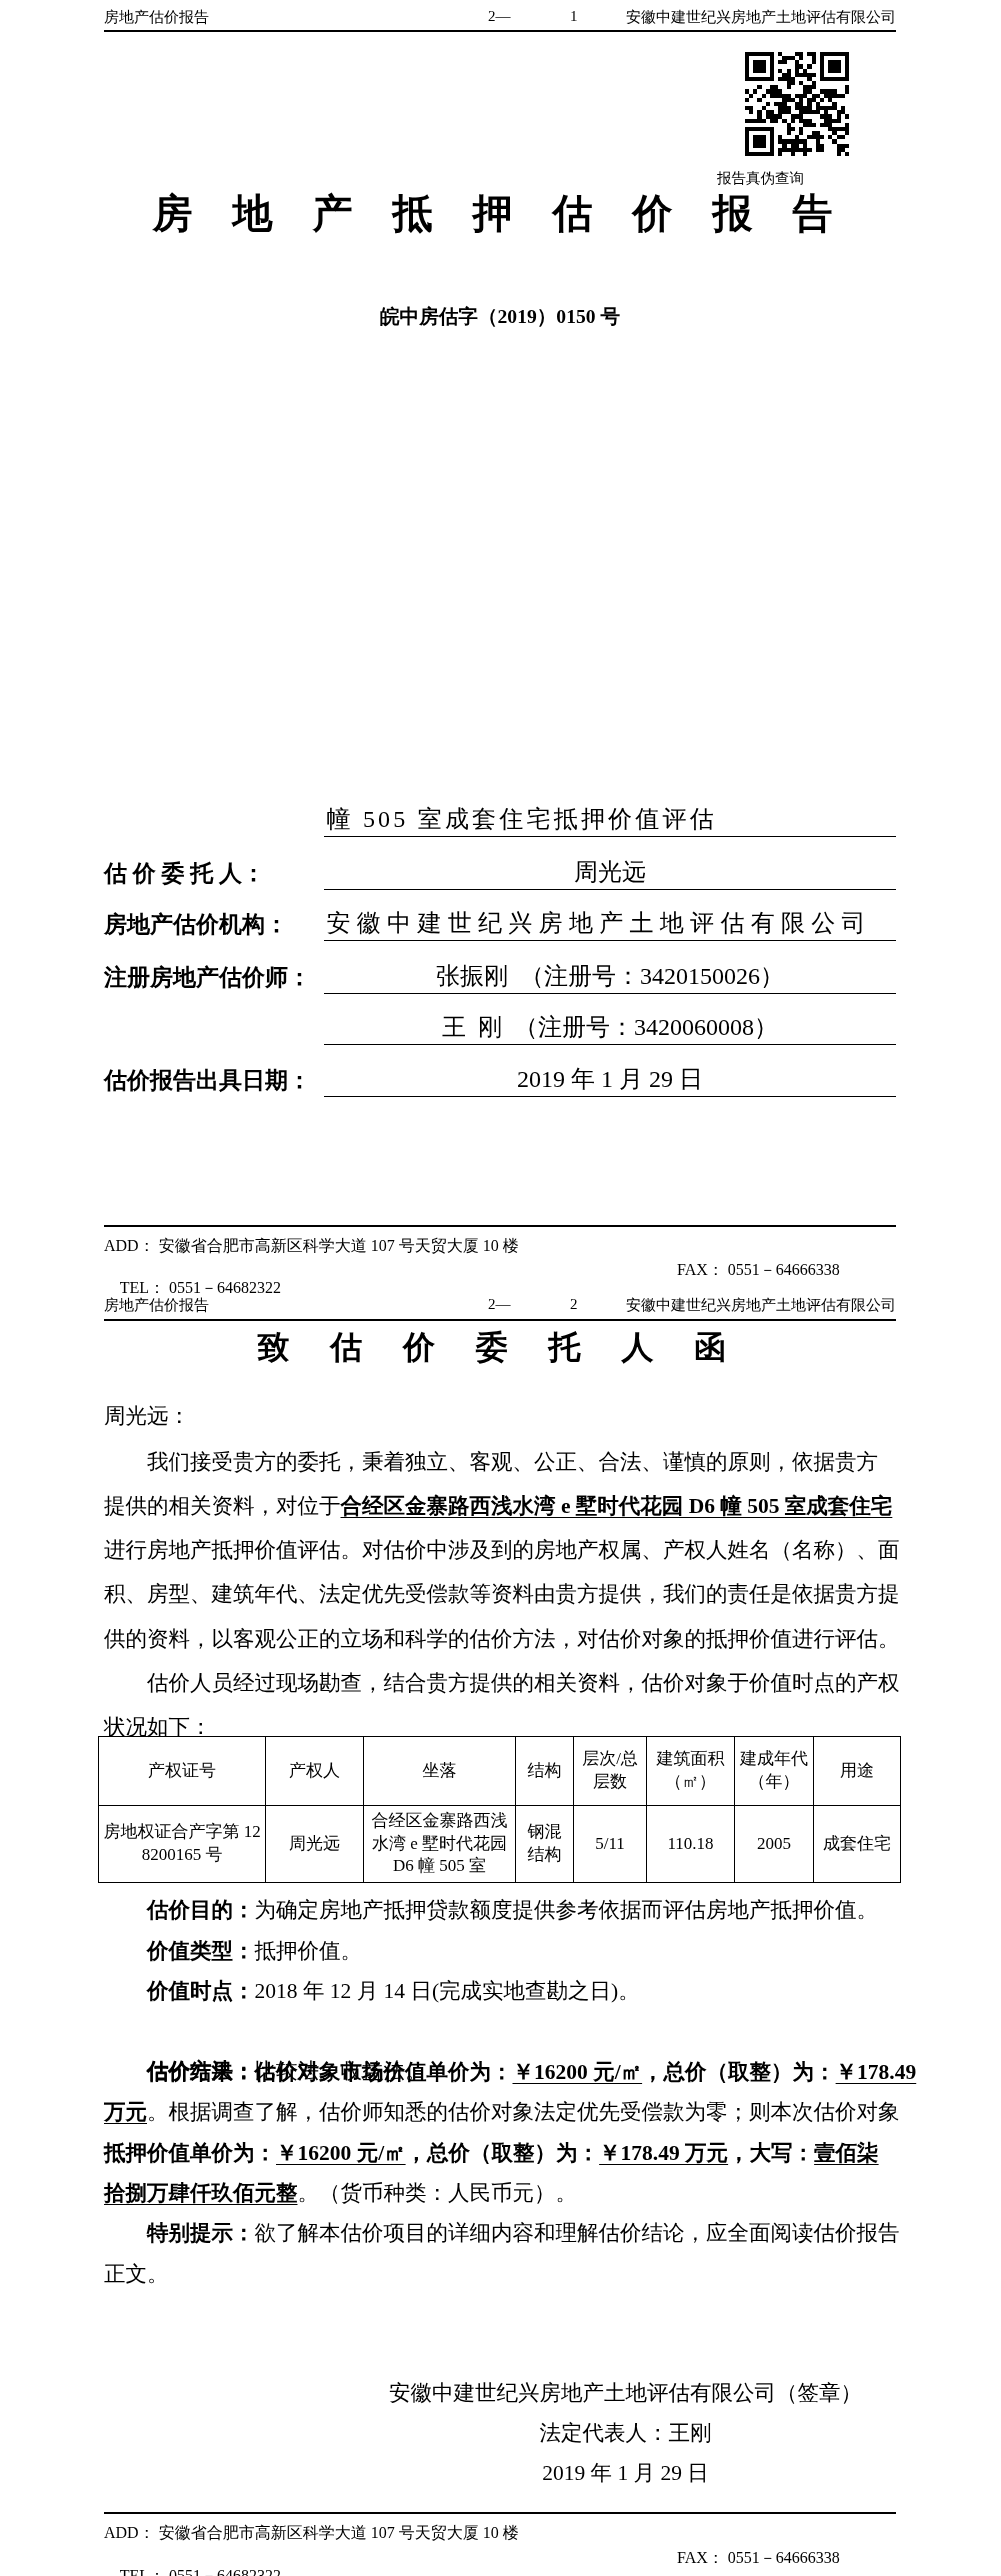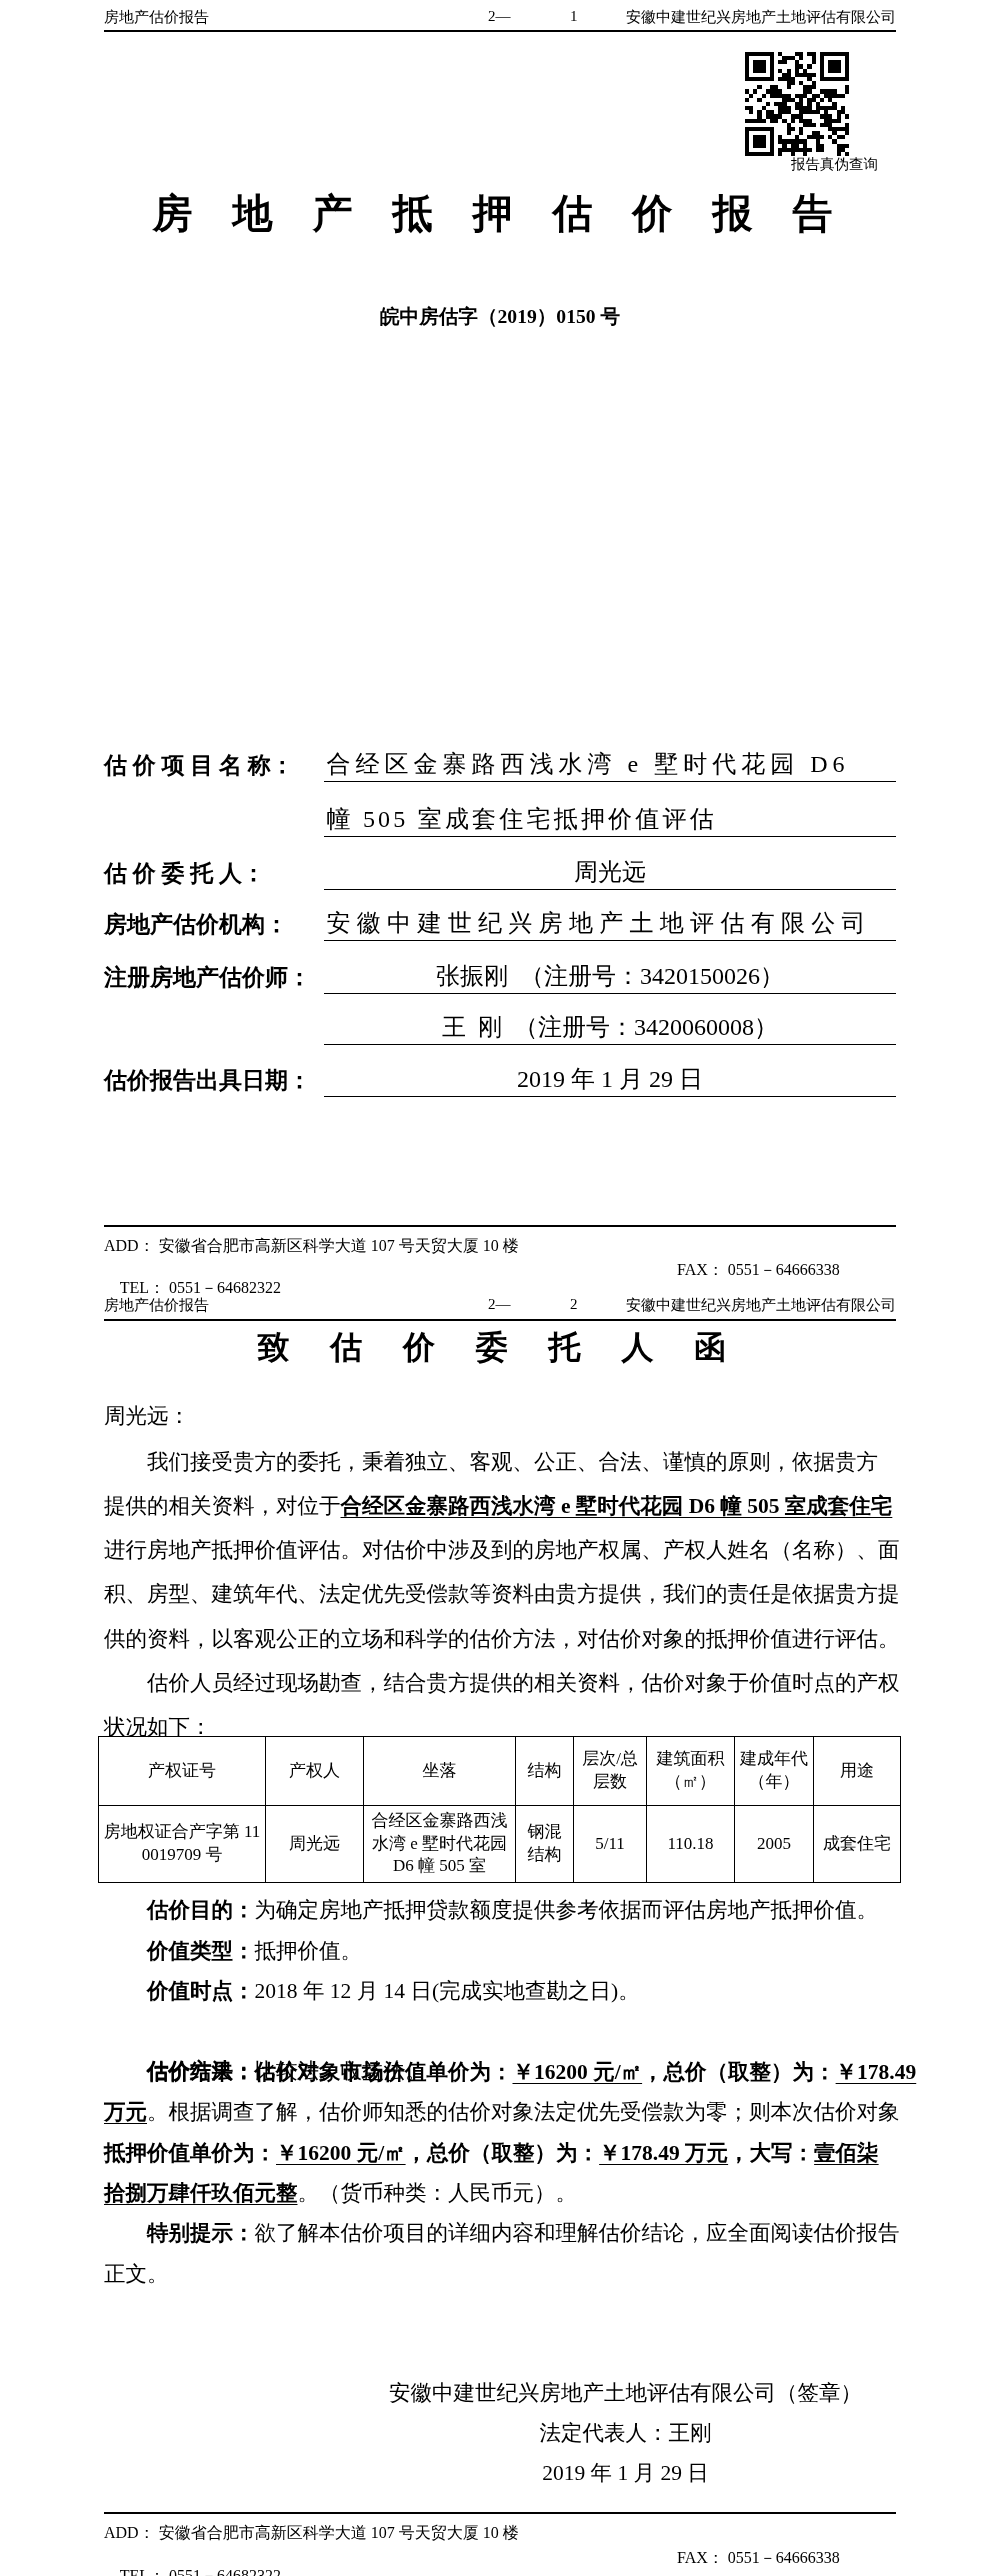--- a/index.html
+++ b/index.html
@@ -16,21 +16,21 @@
   .hdr .hp2{left:466px;}
   .hdr .hr{right:0;}
 
   .rule{position:absolute;left:104px;width:792px;border-top:2.5px solid #000;height:0;}
   .ftline{position:absolute;left:104px;width:792px;font-size:16px;white-space:pre;}
   .ftline .fax{position:absolute;left:573px;top:0;white-space:pre;}
 
   
   .qr{position:absolute;left:745px;top:52px;width:104px;height:104px;}
   .qr svg{width:104px;height:104px;fill:#000;shape-rendering:crispEdges;}
-  .qrcap{position:absolute;left:717px;top:155px;width:161px;text-align:right;
+  .qrcap{position:absolute;left:717px;top:169px;width:161px;text-align:left;
          font-size:14.5px;white-space:pre;}
 
   
   .title1{position:absolute;left:104px;top:186px;width:792px;text-align:center;
           font-size:40px;font-weight:bold;letter-spacing:15px;white-space:pre;}
   .docnum{position:absolute;left:104px;top:303px;width:792px;text-align:center;
           font-size:19.6px;font-weight:bold;white-space:pre;}
 
   .frow{position:absolute;left:104px;width:792px;height:34px;display:flex;align-items:flex-end;}
   .flabel{width:220px;font-size:23px;font-weight:bold;white-space:pre;line-height:32px;}
@@ -305,24 +305,20 @@
         <rect x="0" y="18" width="7" height="7"></rect>
         <rect x="1" y="19" width="5" height="5" fill="#fff"></rect>
         <rect x="2" y="20" width="3" height="3"></rect>
       </svg>
   </div>
   <div class="qrcap">报告真伪查询</div>
 
   <div class="title1">房 地 产 抵 押 估 价 报 告</div>
   <div class="docnum">皖中房估字（2019）0150 号</div>
 
-  <div class="frow" style="top:748px;">
-    <span class="flabel">估 价 项 目 名 称：</span>
-    <span class="fval sp8">合经区金寨路西浅水湾 e 墅时代花园 D6</span>
-  </div>
   <div class="frow" style="top:803px;">
     <span class="flabel"></span>
     <span class="fval sp5">幢 505 室成套住宅抵押价值评估</span>
   </div>
   <div class="frow" style="top:856px;">
     <span class="flabel">估 价 委 托 人：</span>
     <span class="fval center">周光远</span>
   </div>
   <div class="frow" style="top:907px;">
     <span class="flabel">房地产估价机构：</span>
@@ -383,21 +379,21 @@
       <th>产权证号</th>
       <th>产权人</th>
       <th>坐落</th>
       <th>结构</th>
       <th>层次/总层数</th>
       <th>建筑面积（㎡）</th>
       <th>建成年代（年）</th>
       <th>用途</th>
     </tr>
     <tr>
-      <td>房地权证合产字第 110019709 号</td>
+      <td>房地权证合产字第 128200165 号</td>
       <td>周光远</td>
       <td>合经区金寨路西浅水湾 e 墅时代花园 D6 幢 505 室</td>
       <td>钢混结构</td>
       <td>5/11</td>
       <td>110.18</td>
       <td>2005</td>
       <td>成套住宅</td>
     </tr>
   </tbody>
     </table>

